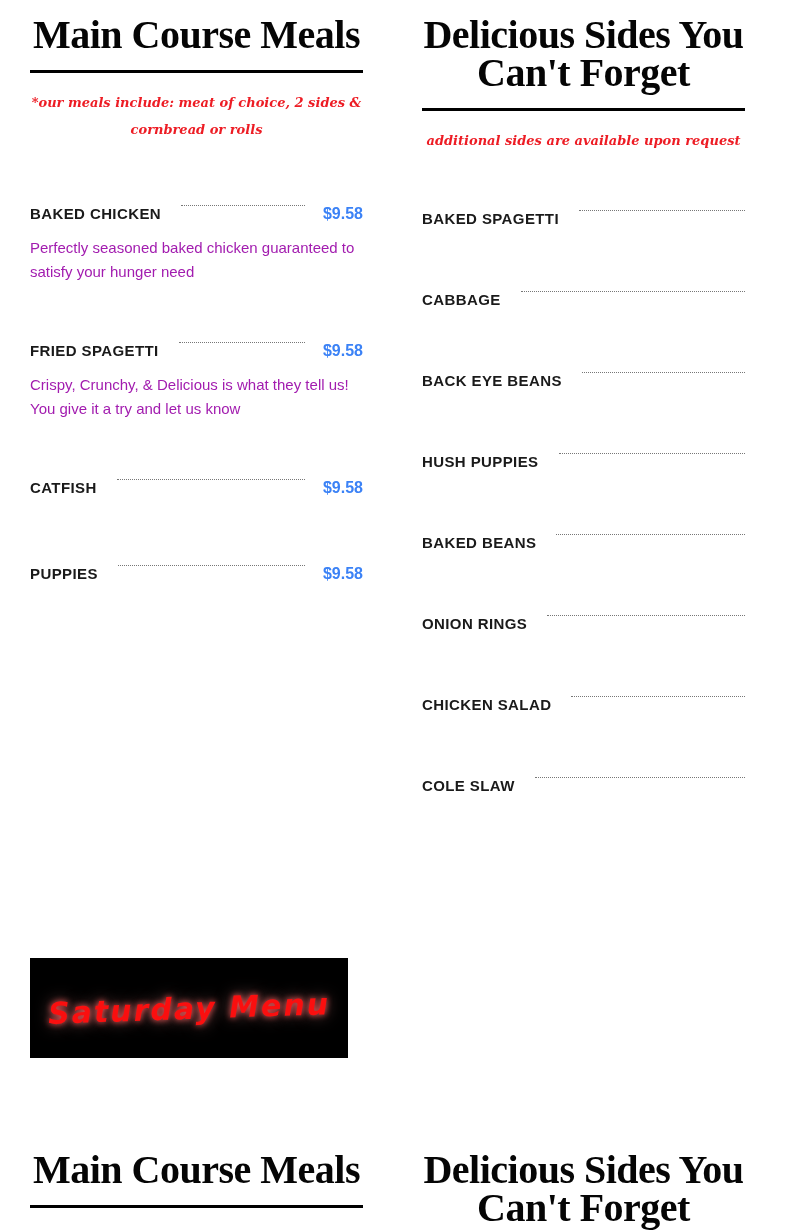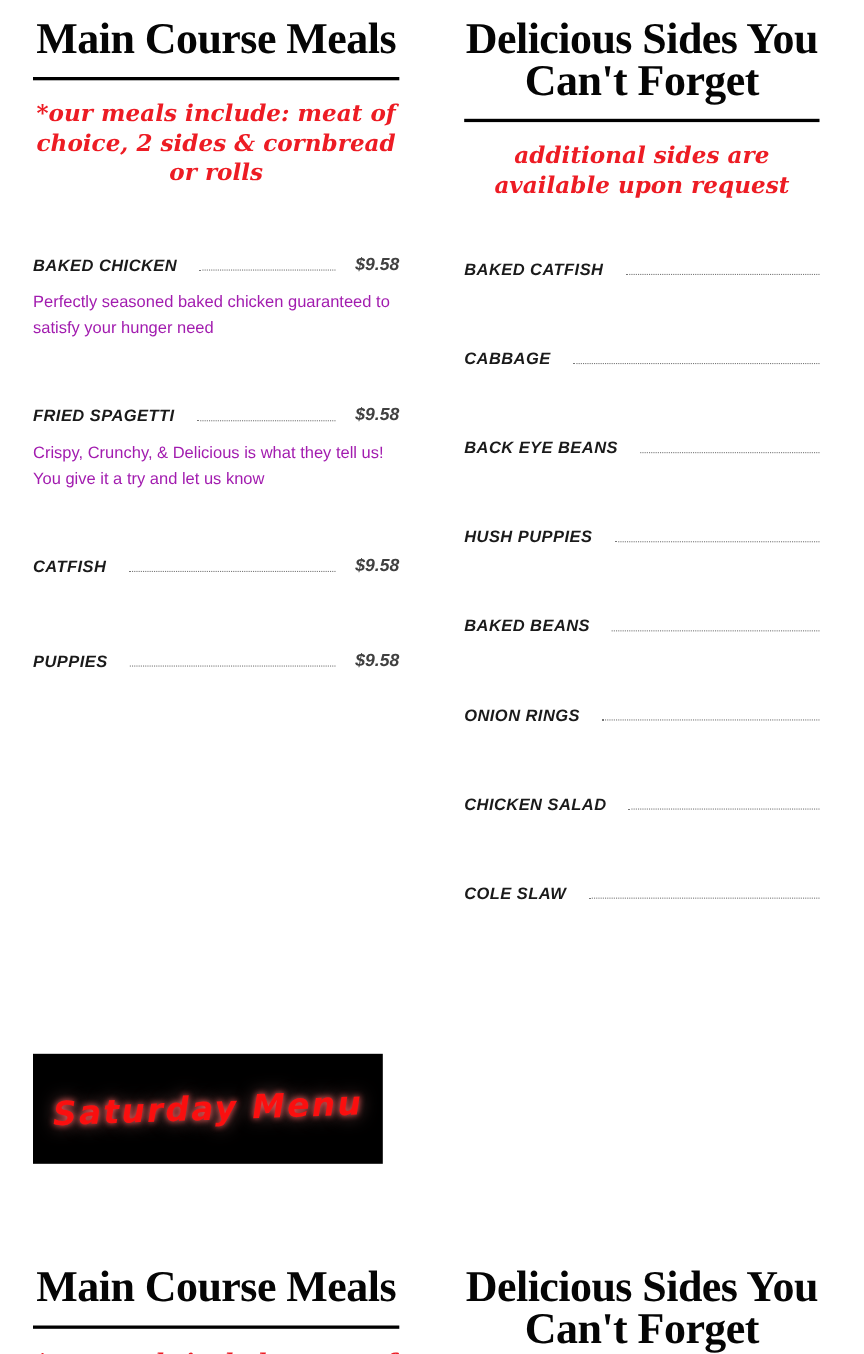--- a/index.html
+++ b/index.html
@@ -11,28 +11,28 @@
   .col-left{padding:0 29px 0 30px;}
   .col-right{padding:0 40px 0 30px;}
   .menu-title{
     font-family:"Liberation Serif",serif;font-weight:700;font-size:40px;
     line-height:38px;text-align:center;margin:16px 0 0;color:#050505;
     letter-spacing:-0.5px;
   }
   .rule{height:3px;background:#000;margin-top:16px;}
   .note{
     margin:16px 0 0;text-align:center;font-family:"DejaVu Serif",serif;
-    font-style:italic;font-weight:700;font-size:21px;line-height:27px;
+    font-style:italic;font-weight:700;font-size:13px;line-height:27px;
     color:#ed1c24;
   }
-  .row{display:flex;align-items:flex-end;font-style:italic;}
+  .row{display:flex;align-items:flex-start;}
   .iname{font-weight:700;font-size:15px;letter-spacing:.4px;color:#1a1a1a;white-space:nowrap;}
   .leader{flex:1;border-bottom:1px dotted #777;margin:0 0 4px 20px;}
   .row.with-price .leader{margin-right:18px;}
-  .price{font-weight:700;font-size:16px;color:#404040;white-space:nowrap;}
+  .price{font-weight:700;font-size:16px;color:#3b82f6;white-space:nowrap;}
   .desc{margin:13px 0 0;font-size:15px;line-height:24px;color:#a21caf;}
   .mt62{margin-top:62px}.mt58{margin-top:58px}.mt68{margin-top:68px}
   .mt56{margin-top:56px}.mt64{margin-top:64px}
   .banner{
     position:absolute;left:30px;top:958px;width:318px;height:100px;
     background:#000;display:flex;align-items:center;justify-content:center;
   }
   .banner-text{
     font-family:"DejaVu Sans",sans-serif;font-style:italic;font-weight:700;
     font-size:30px;letter-spacing:2px;color:#fa0f0f;transform:rotate(-2deg);
@@ -76,21 +76,21 @@
       <span class="price">$9.58</span>
     </div>
   </div>
 
   <div class="col-right">
     <h1 class="menu-title">Delicious Sides You Can't Forget</h1>
     <div class="rule"></div>
     <p class="note">additional sides are available upon request</p>
 
     <div class="row mt56">
-      <span class="iname">BAKED CATFISH</span>
+      <span class="iname">BAKED SPAGETTI</span>
       <span class="leader"></span>
     </div>
     <div class="row mt64">
       <span class="iname">CABBAGE</span>
       <span class="leader"></span>
     </div>
     <div class="row mt64">
       <span class="iname">BACK EYE BEANS</span>
       <span class="leader"></span>
     </div>

